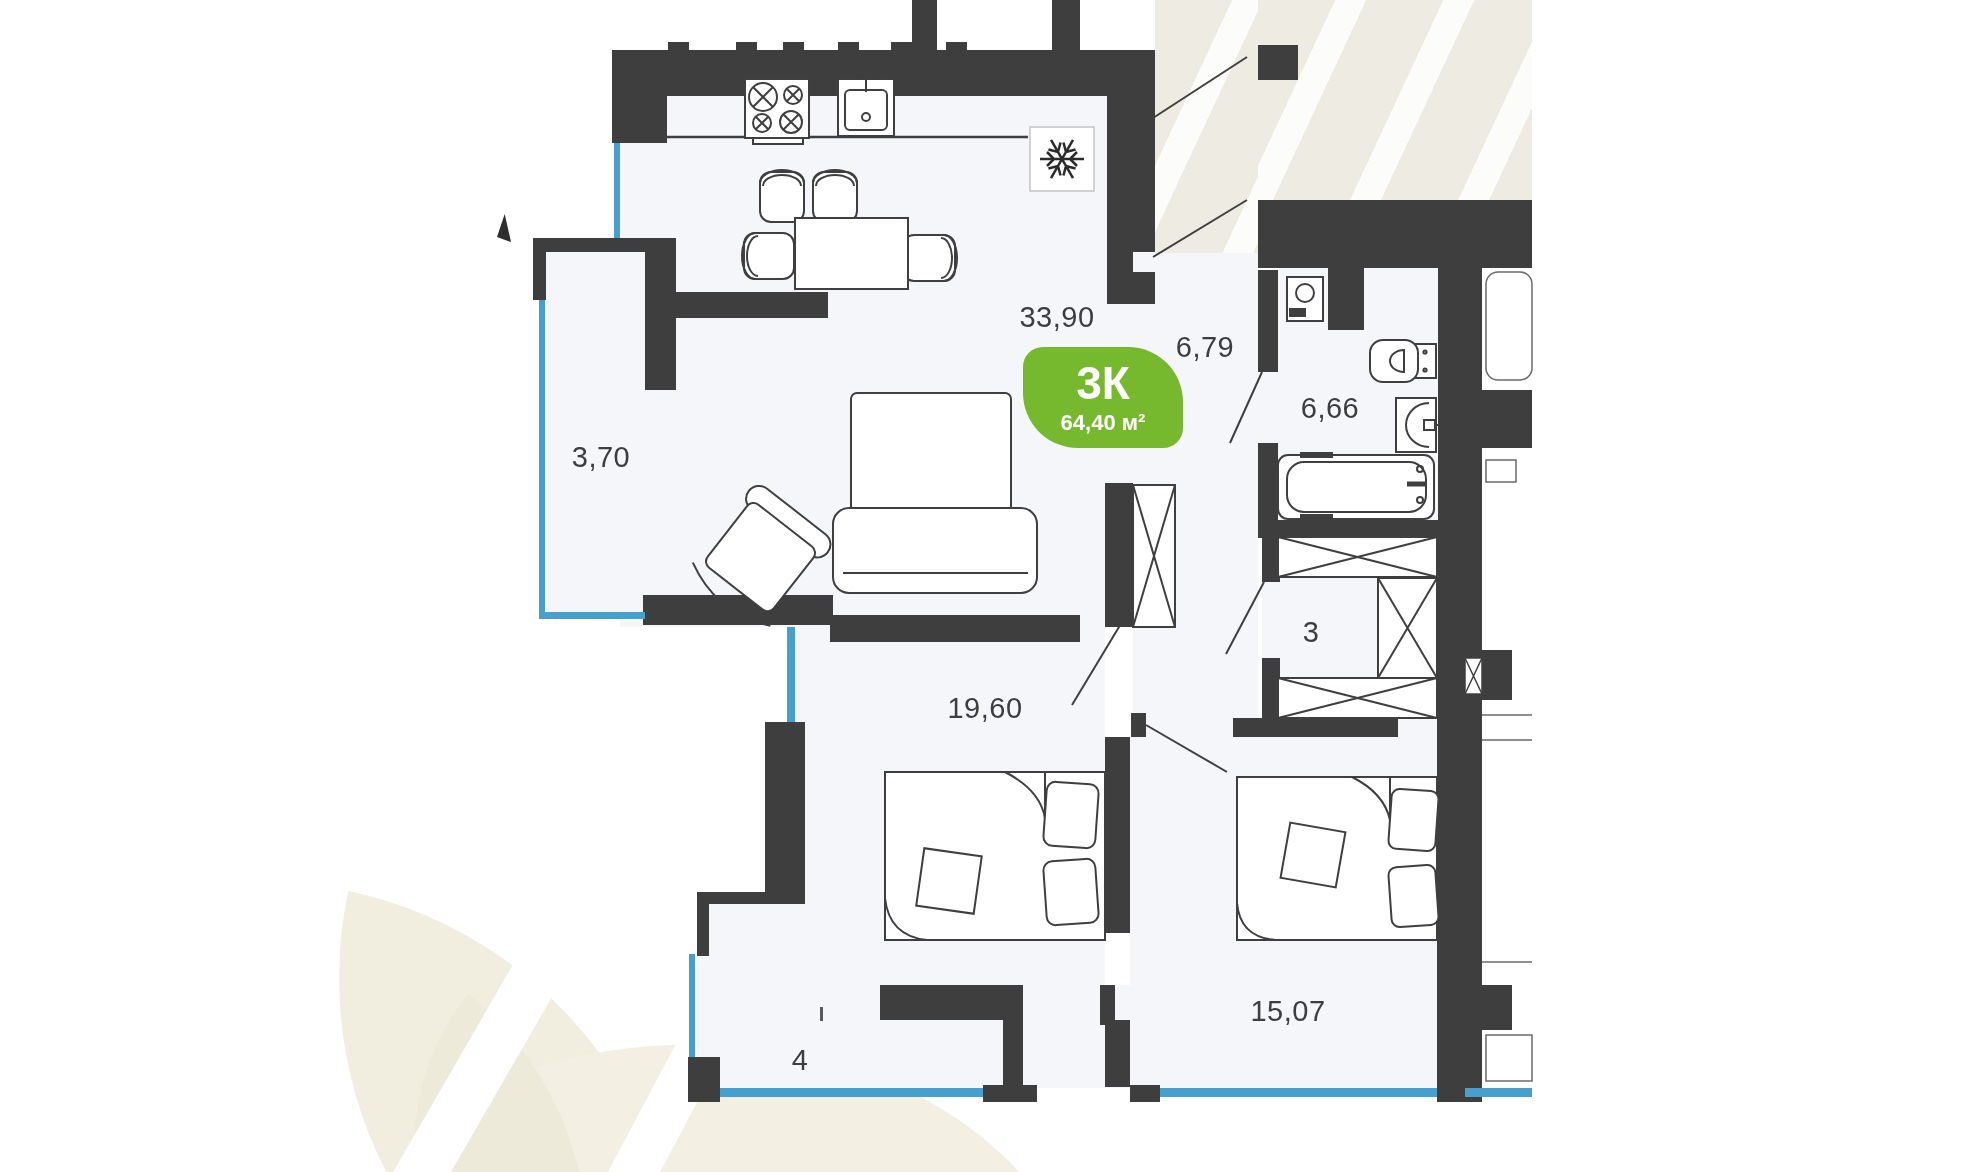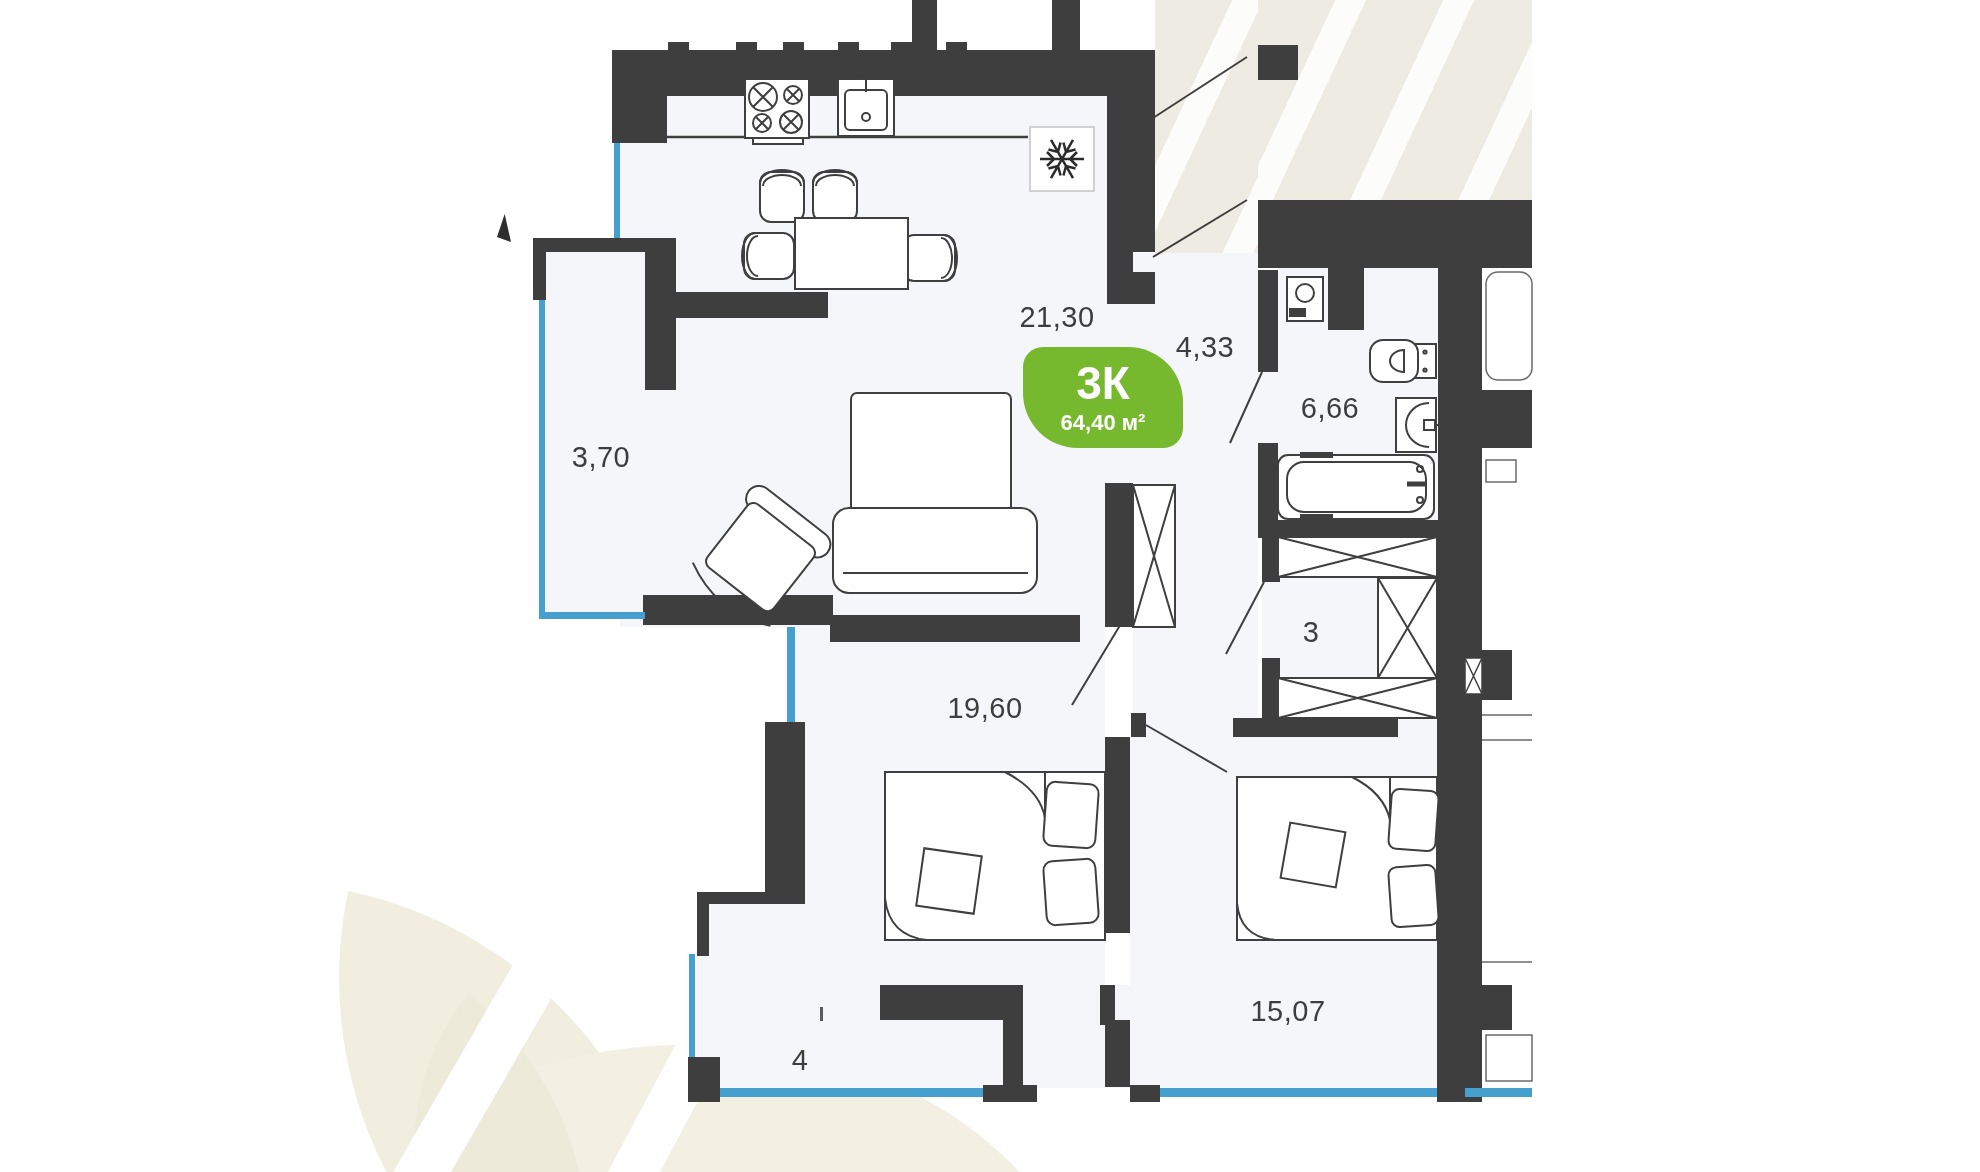--- a/index.html
+++ b/index.html
@@ -279,22 +279,22 @@
 
     <g stroke="#6a6a6a" stroke-width="1.5">
       <rect x="1486" y="272" width="46" height="108" rx="12"></rect>
       <rect x="1486" y="460" width="30" height="22"></rect>
       <path d="M1482 715 H1532 M1482 740 H1532"></path>
       <path d="M1482 962 H1532"></path>
       <rect x="1486" y="1035" width="46" height="46"></rect>
     </g>
   </svg>
 
-  <div class="lbl" style="left:1057px;top:317px;">21,30</div>
-  <div class="lbl" style="left:1205px;top:347px;">4,33</div>
+  <div class="lbl" style="left:1057px;top:317px;">33,90</div>
+  <div class="lbl" style="left:1205px;top:347px;">6,79</div>
   <div class="lbl" style="left:1330px;top:408px;">6,66</div>
   <div class="lbl" style="left:601px;top:457px;">3,70</div>
   <div class="lbl" style="left:985px;top:708px;">19,60</div>
   <div class="lbl" style="left:1311px;top:632px;">3</div>
   <div class="lbl" style="left:1288px;top:1011px;">15,07</div>
   <div class="lbl" style="left:800px;top:1060px;">4</div>
 
   <div class="badge">
     <div class="big">3К</div>
     <div class="small">64,40 м²</div>

